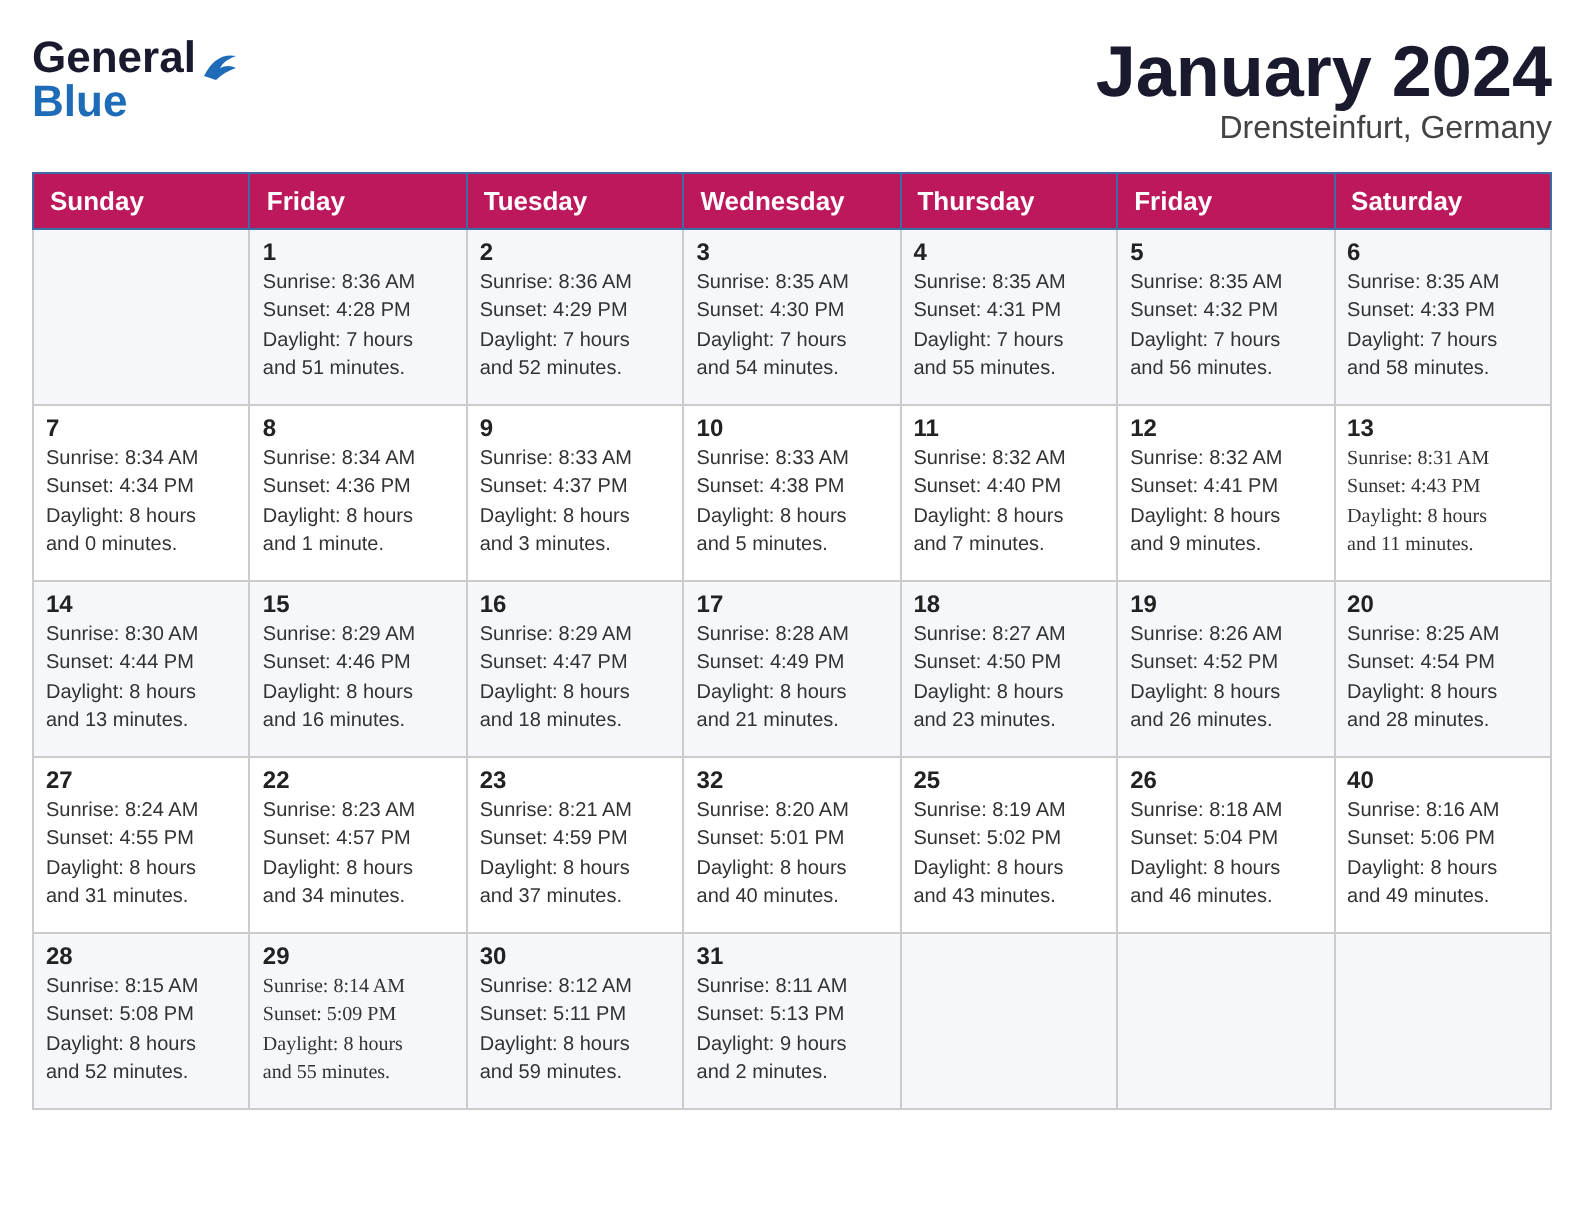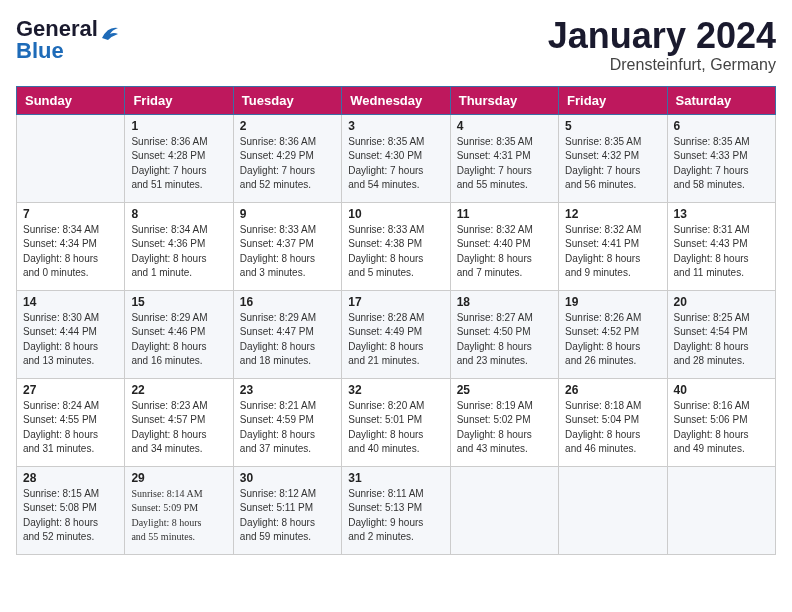--- a/index.html
+++ b/index.html
@@ -204,21 +204,21 @@
         </td>
         <td>
           <span class="day-number">12</span>
           <div class="day-info" style="white-space: pre-line;">Sunrise: 8:32 AM
 Sunset: 4:41 PM
 Daylight: 8 hours
 and 9 minutes.</div>
         </td>
         <td>
           <span class="day-number">13</span>
-          <div class="day-info" style="white-space: pre-line;">Sunrise: 8:31 AM
+          <div class="day-info" style="white-space: pre-line; font-family: Liberation Serif, serif;">Sunrise: 8:31 AM
 Sunset: 4:43 PM
 Daylight: 8 hours
 and 11 minutes.</div>
         </td>
       </tr>
       <tr>
         <td>
           <span class="day-number">14</span>
           <div class="day-info" style="white-space: pre-line;">Sunrise: 8:30 AM
 Sunset: 4:44 PM

